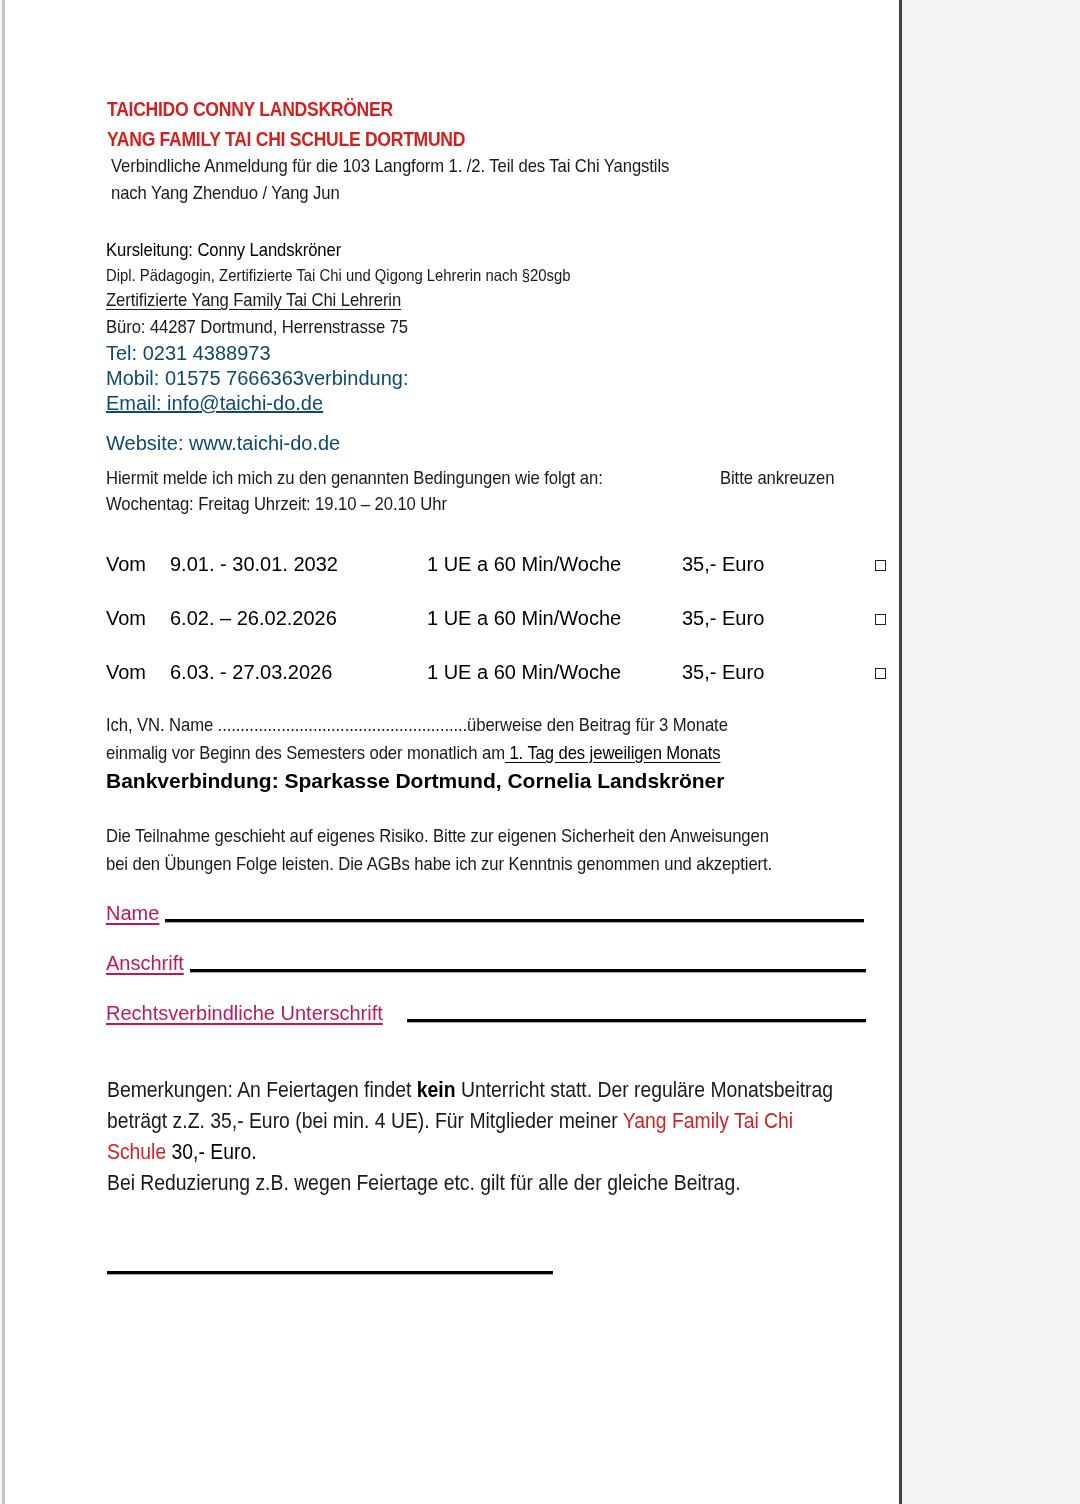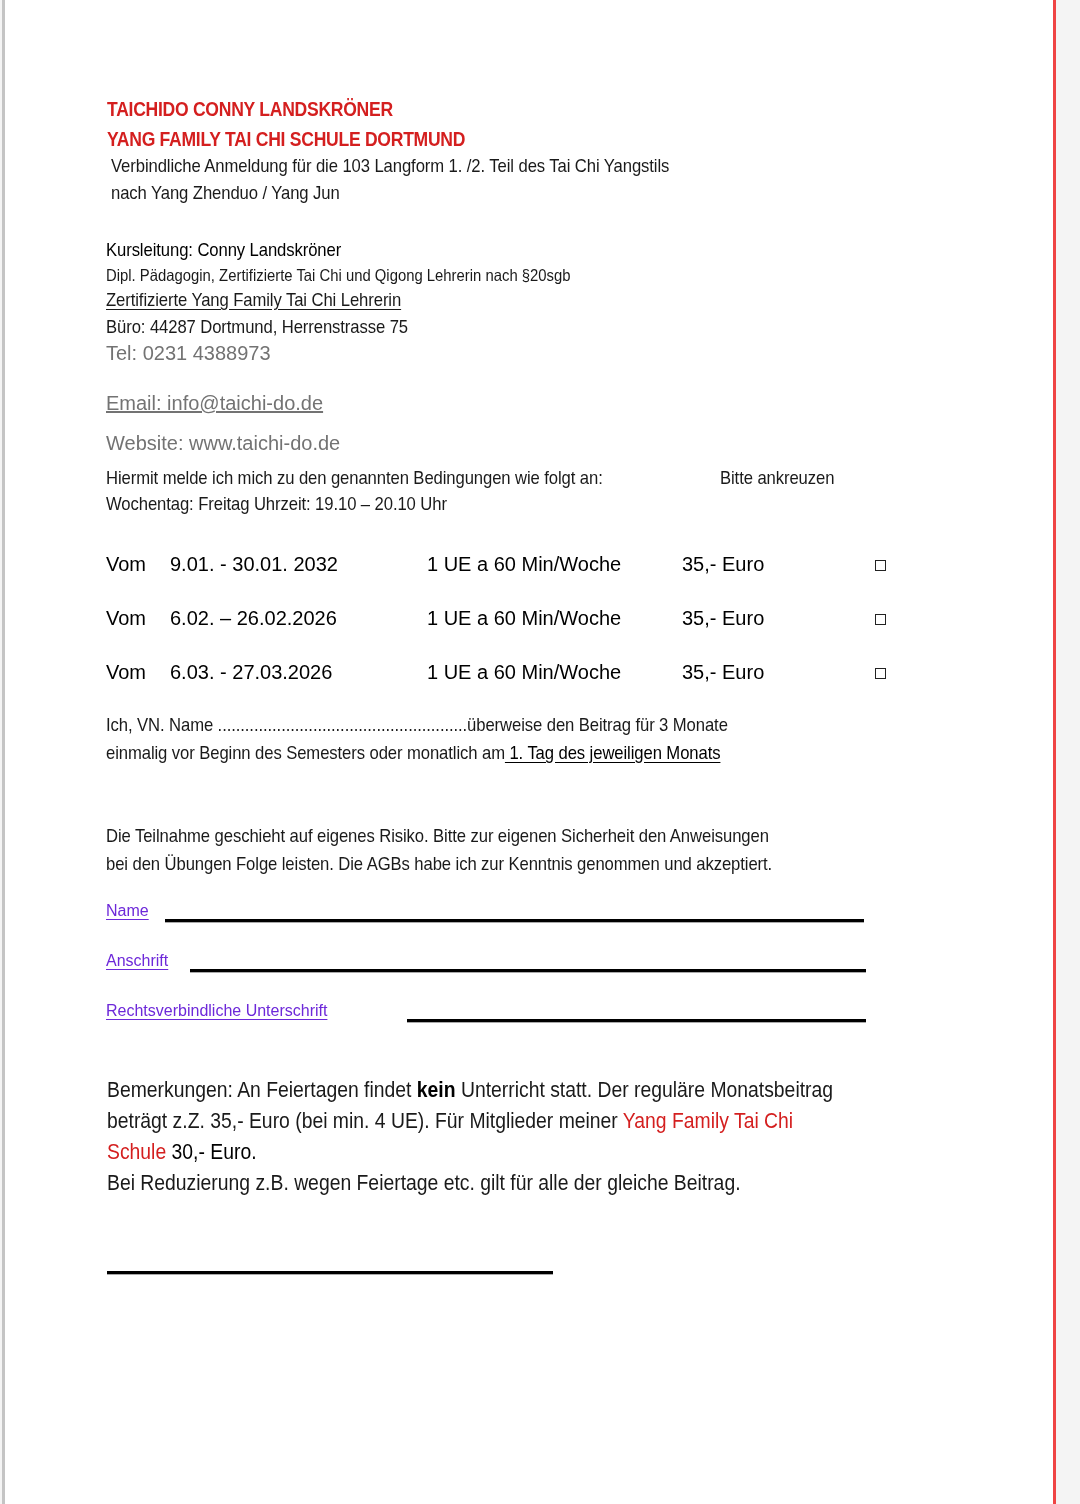--- a/index.html
+++ b/index.html
@@ -9,25 +9,25 @@
       background: #f4f4f4;
       position: relative;
       overflow: hidden;
       font-family: "Liberation Sans", sans-serif;
       color: #111;
     }
     .page {
       position: absolute;
       left: 2px;
       top: 0;
-      width: 1054px;
+      width: 900px;
       height: 1504px;
       background: #ffffff;
       border-left: 3px solid #c4c4c4;
-      border-right: 3px solid #ef4444;
+      border-right: 3px solid #404040;
       box-sizing: border-box;
     }
     .abs { position: absolute; white-space: nowrap; }
     .red { color: #d41f1f; }
     .h-red {
       color: #d41f1f;
       font-weight: bold;
       font-size: 19.5px;
       letter-spacing: -0.3px;
       transform: scaleX(0.9);
@@ -39,31 +39,31 @@
       transform: scaleX(0.9);
       transform-origin: left center;
       letter-spacing: -0.1px;
     }
     .small-cal {
       font-size: 16.5px;
       color: #1a1a1a;
       transform: scaleX(0.9);
       transform-origin: left center;
     }
-    .arial-20 { font-size: 20px; color: #737373; }
+    .arial-20 { font-size: 20px; color: #0c4a6e; }
     .bold-ar { font-size: 21px; font-weight: bold; color: #000; }
     .u { text-decoration: underline; text-underline-offset: 3px; }
     .row-cell { font-size: 20px; color: #000; }
     .checkbox {
       position: absolute;
       width: 9px; height: 9px;
       border: 1.3px solid #222;
       background: #fff;
     }
-    .sig-label { font-size: 16px; color: #6d28d9; }
+    .sig-label { font-size: 20px; color: #be185d; }
     .sig-line {
       position: absolute;
       height: 3px;
       background: #000;
       border-bottom: 1px solid #aaa;
     }
     .remarks {
       font-size: 21.5px;
       color: #1a1a1a;
       transform: scaleX(0.9);
@@ -79,20 +79,21 @@
   <div class="abs h-red" style="left:102px; top:98px;">TAICHIDO CONNY LANDSKRÖNER</div>
   <div class="abs h-red" style="left:102px; top:128px;">YANG FAMILY TAI CHI SCHULE DORTMUND</div>
   <div class="abs body-cal" style="left:106px; top:155px;">Verbindliche Anmeldung für die 103 Langform  1. /2.  Teil des Tai Chi Yangstils</div>
   <div class="abs body-cal" style="left:106px; top:182px;">nach Yang Zhenduo / Yang Jun</div>
 
   <div class="abs body-cal" style="left:101px; top:239px; color:#000;">Kursleitung: Conny Landskröner</div>
   <div class="abs small-cal" style="left:101px; top:266px;">Dipl. Pädagogin, Zertifizierte Tai Chi und Qigong Lehrerin nach §20sgb</div>
   <div class="abs body-cal u" style="left:101px; top:289px;">Zertifizierte Yang Family Tai Chi Lehrerin</div>
   <div class="abs body-cal" style="left:101px; top:316px;">Büro: 44287 Dortmund, Herrenstrasse 75</div>
   <div class="abs arial-20" style="left:101px; top:342px;">Tel: 0231 4388973</div>
+  <div class="abs arial-20" style="left:101px; top:367px;">Mobil: 01575 7666363verbindung:</div>
   <div class="abs arial-20" style="left:101px; top:392px;text-decoration:underline;">Email: info@taichi-do.de</div>
   <div class="abs arial-20" style="left:101px; top:432px;">Website: www.taichi-do.de</div>
 
   <div class="abs body-cal" style="left:101px; top:467px;">Hiermit melde ich mich zu den genannten Bedingungen wie folgt an:</div>
   <div class="abs body-cal" style="left:715px; top:467px;">Bitte ankreuzen</div>
   <div class="abs body-cal" style="left:101px; top:493px;">Wochentag: Freitag  Uhrzeit: 19.10 – 20.10 Uhr</div>
 
   <div>
     <div>
       <div class="abs row-cell" style="left:101px; top:553px;">Vom</div>
@@ -114,20 +115,21 @@
       <div class="abs row-cell" style="left:422px; top:661px;">1 UE a 60 Min/Woche</div>
       <div class="abs row-cell" style="left:677px; top:661px;">35,- Euro</div>
       <div class="checkbox" style="left:870px; top:668px;"></div>
     </div>
   </div>
 
   <div class="abs body-cal" style="left:101px; top:714px;">Ich, VN. Name .......................................................überweise den Beitrag für 3 Monate</div>
   <div class="abs body-cal" style="left:101px; top:742px;">
     <span>einmalig vor Beginn des Semesters oder monatlich am</span><span class="u" style="color:#000;"> 1. Tag des jeweiligen Monats</span>
   </div>
+  <div class="abs bold-ar" style="left:101px; top:769px;">Bankverbindung: Sparkasse Dortmund, Cornelia Landskröner</div>
   <div class="abs body-cal" style="left:101px; top:825px;">Die Teilnahme geschieht auf eigenes Risiko. Bitte zur eigenen Sicherheit den Anweisungen</div>
   <div class="abs body-cal" style="left:101px; top:853px;">bei den Übungen Folge leisten. Die AGBs habe ich zur Kenntnis genommen und akzeptiert.</div>
 
   <div class="abs sig-label u" style="left:101px; top:902px;">Name</div>
   <div class="sig-line" style="left:160px; top:919px; width:699px;"></div>
 
   <div class="abs sig-label u" style="left:101px; top:952px;">Anschrift</div>
   <div class="sig-line" style="left:185px; top:969px; width:676px;"></div>
 
   <div class="abs sig-label u" style="left:101px; top:1002px;text-align:center;">Rechtsverbindliche Unterschrift</div>

